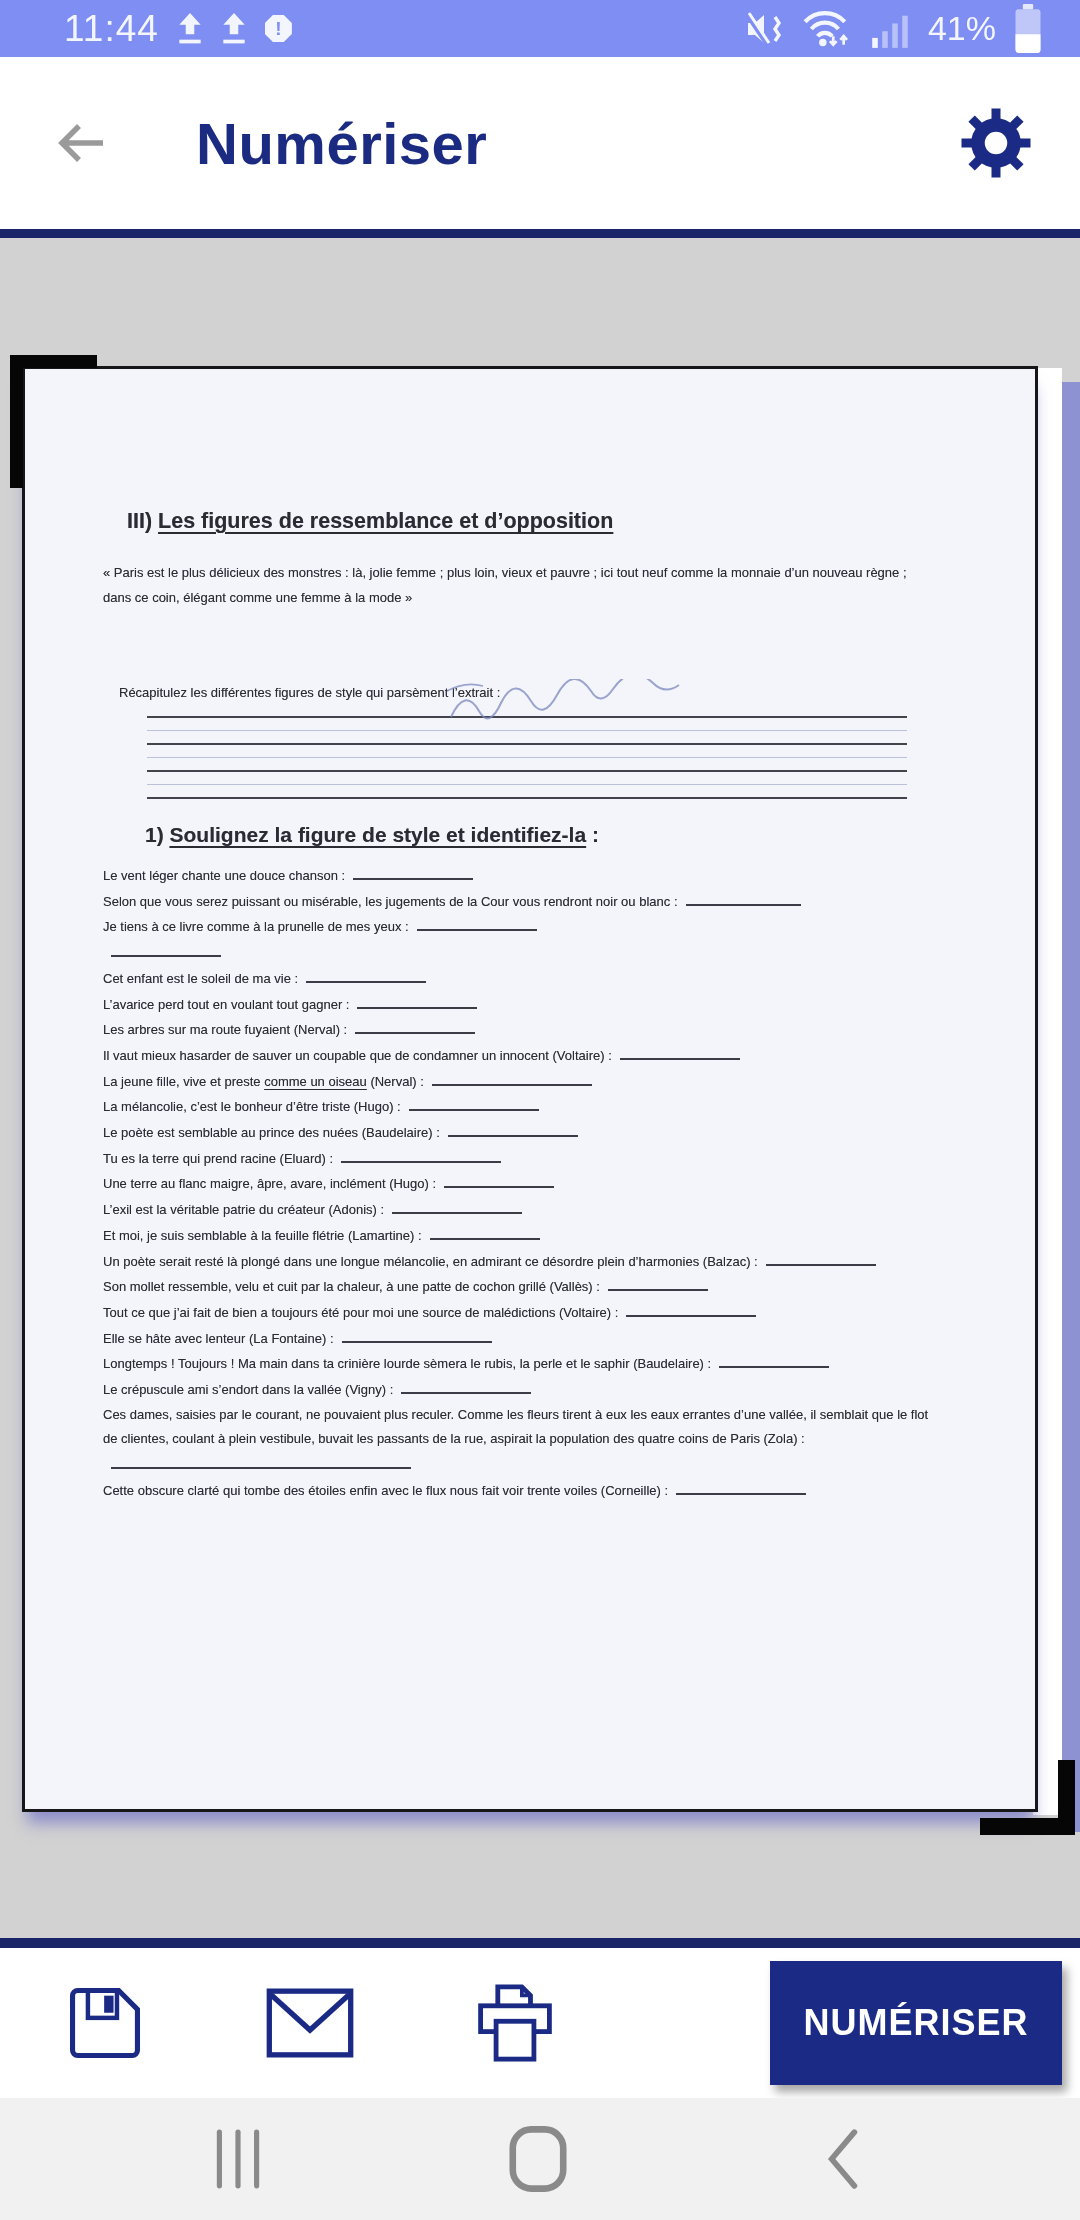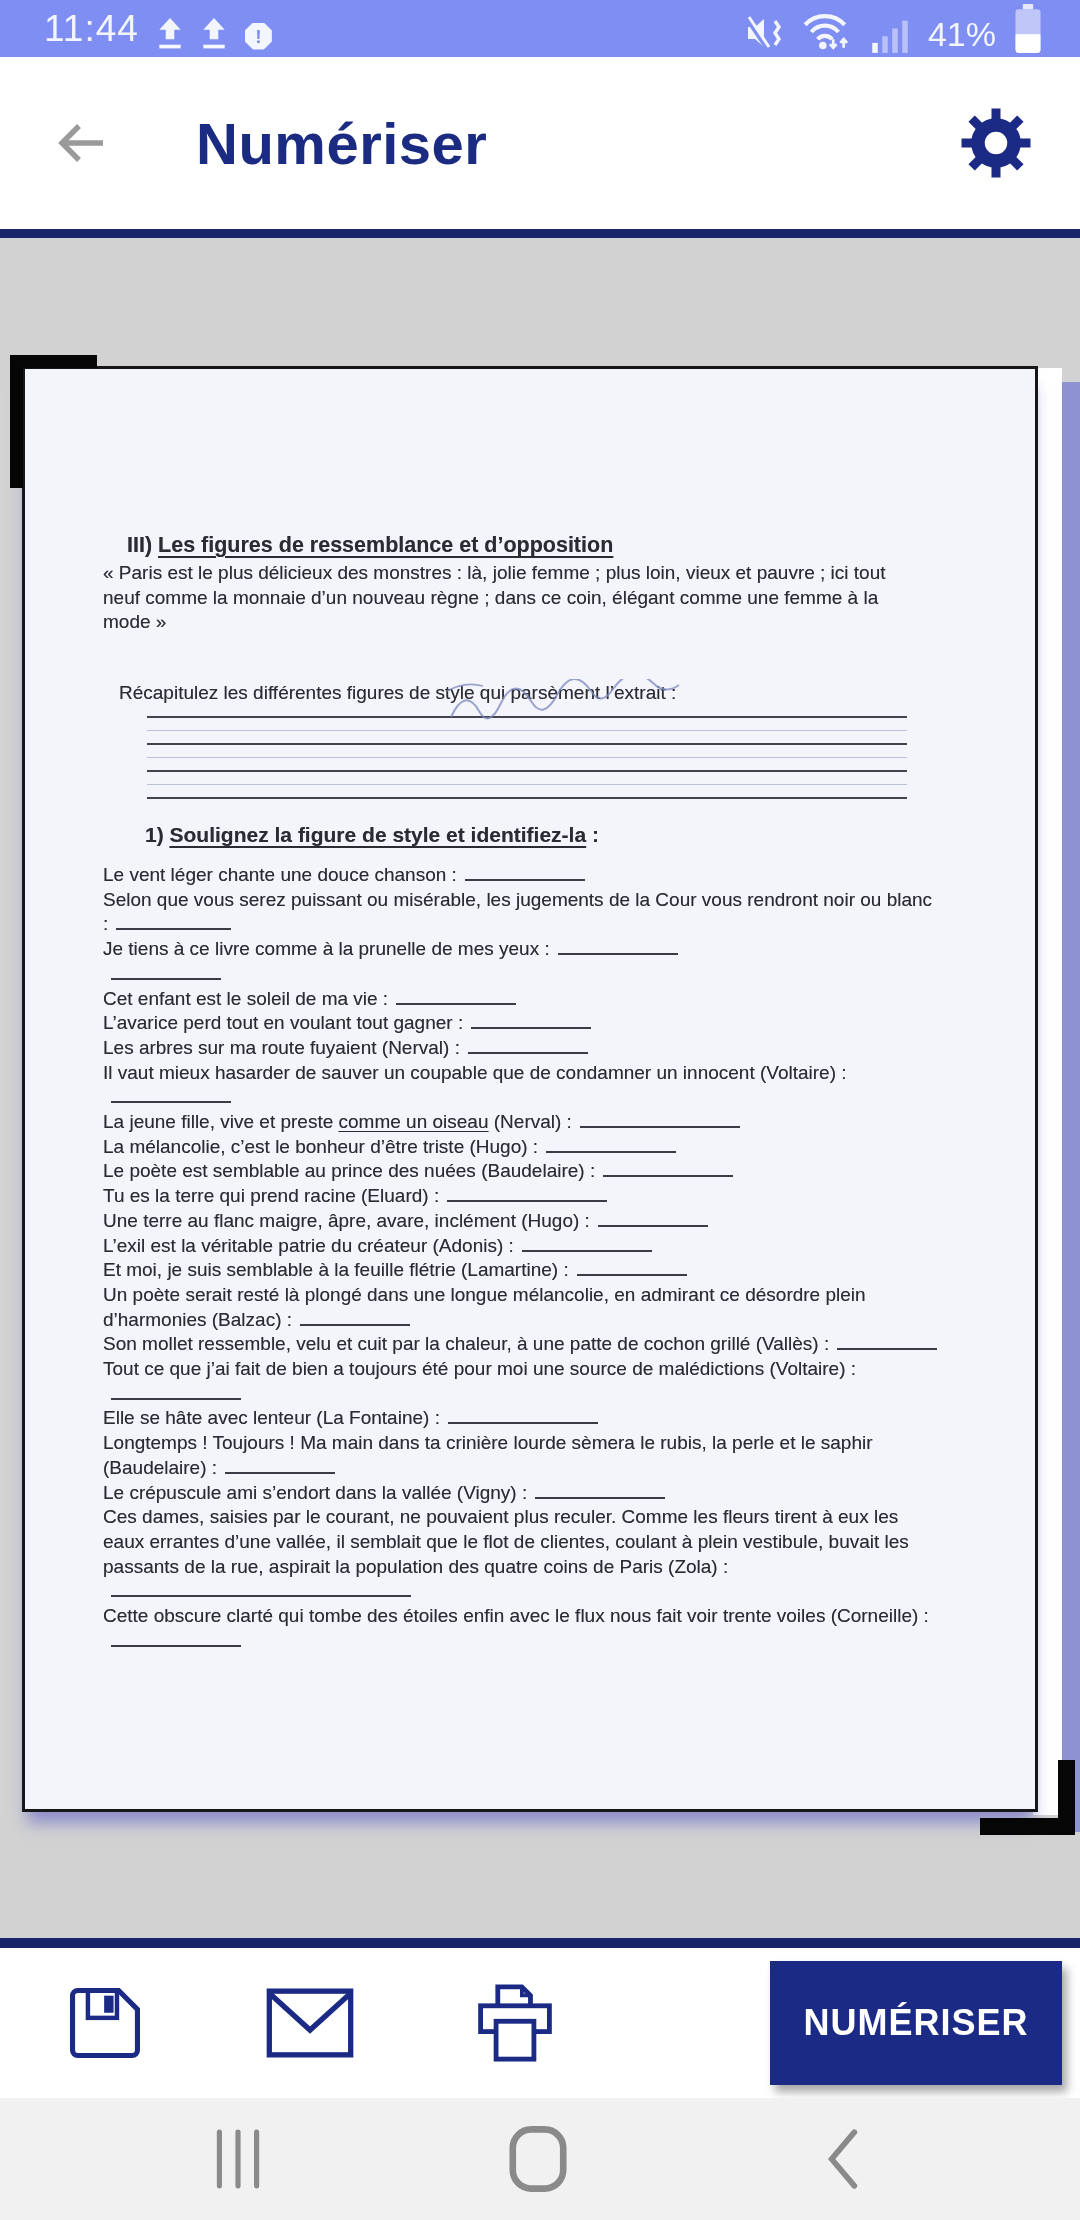--- a/index.html
+++ b/index.html
@@ -7,21 +7,21 @@
     width:1080px;height:2220px;position:relative;overflow:hidden;
     background:#d2d2d2;font-family:"Liberation Sans", sans-serif;
     -webkit-font-smoothing:antialiased;
   }
   
   .status-bar{
     position:absolute;top:0;left:0;width:1080px;height:57px;
     background:#7e8ef2;color:#fff;display:flex;align-items:center;
     justify-content:space-between;box-sizing:border-box;padding:0 38px 0 44px;
   }
-  .sb-left,.sb-right{display:flex;align-items:flex-end;gap:18px;}
+  .sb-left,.sb-right{display:flex;align-items:center;gap:18px;margin-left:20px;}
   .sb-time{font-size:37px;color:#f4f6ff;letter-spacing:1px;}
   .sb-ico{display:flex;align-items:center;justify-content:center;}
   .octagon{
     width:27px;height:27px;background:#f4f6ff;
     clip-path:polygon(30% 0,70% 0,100% 30%,100% 70%,70% 100%,30% 100%,0 70%,0 30%);
     display:flex;align-items:center;justify-content:center;
     color:#7e8ef2;font-weight:bold;font-size:19px;line-height:1;
   }
   .sb-batt-txt{font-size:34px;color:#f4f6ff;}
   
@@ -41,22 +41,22 @@
   .page{
     position:absolute;left:22px;top:366px;width:1016px;height:1446px;
     background:#f3f5fa;border:3px solid #17171a;box-sizing:border-box;
     box-shadow:0 16px 15px -5px rgba(104,104,198,0.65);
   }
   .bracket-tl{position:absolute;left:10px;top:355px;width:74px;height:120px;
     border-left:13px solid #060606;border-top:13px solid #060606;}
   .bracket-br{position:absolute;left:980px;top:1760px;width:78px;height:58px;
     border-right:17px solid #060606;border-bottom:17px solid #060606;}
   
-  .doc-text{color:#2b2b33;font-size:19px;line-height:24.7px;text-shadow:0 0 0.6px rgba(40,40,55,0.45);}
-  .sec-title{position:absolute;left:102px;top:140px;font-weight:bold;font-size:21.5px;margin-top:24px;}
+  .doc-text{color:#2b2b33;font-size:13px;line-height:24.7px;text-shadow:0 0 0.6px rgba(40,40,55,0.45);}
+  .sec-title{position:absolute;left:102px;top:140px;font-weight:bold;font-size:21.5px;}
   .sec-title .u2{text-decoration:underline;text-underline-offset:4px;}
   .doc-quote{position:absolute;left:78px;top:192px;width:822px;margin:0;}
   .doc-recap{position:absolute;left:78px;top:296px;width:822px;margin:16px;}
   .ruled{position:absolute;left:122px;width:760px;height:0;}
   .ruled.dark{border-top:2.5px solid #43434e;}
   .ruled.light{border-top:1.5px solid #b9c2d9;}
   .r1{top:347px}.r2{top:361px}.r3{top:374px}.r4{top:388px}.r5{top:401px}.r6{top:415px}.r7{top:428px}
   .scribble{position:absolute;left:420px;top:310px;opacity:0.75;}
   .ex-head{position:absolute;left:120px;top:454px;margin:0;font-weight:bold;font-size:21px;}
   .ex-head .u{text-decoration:underline;text-underline-offset:4px;}

